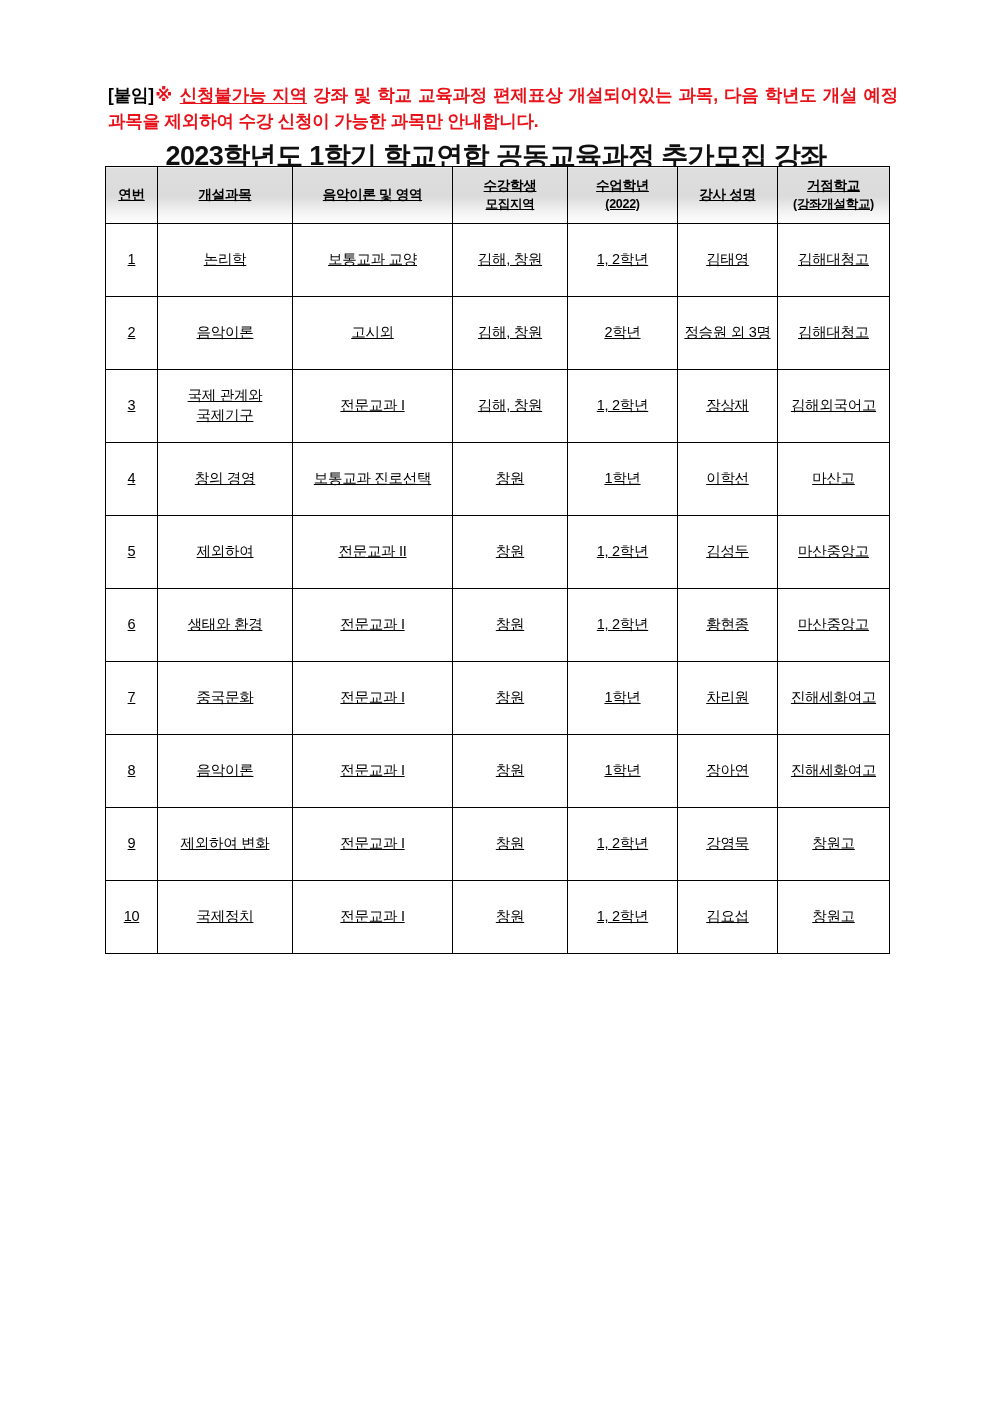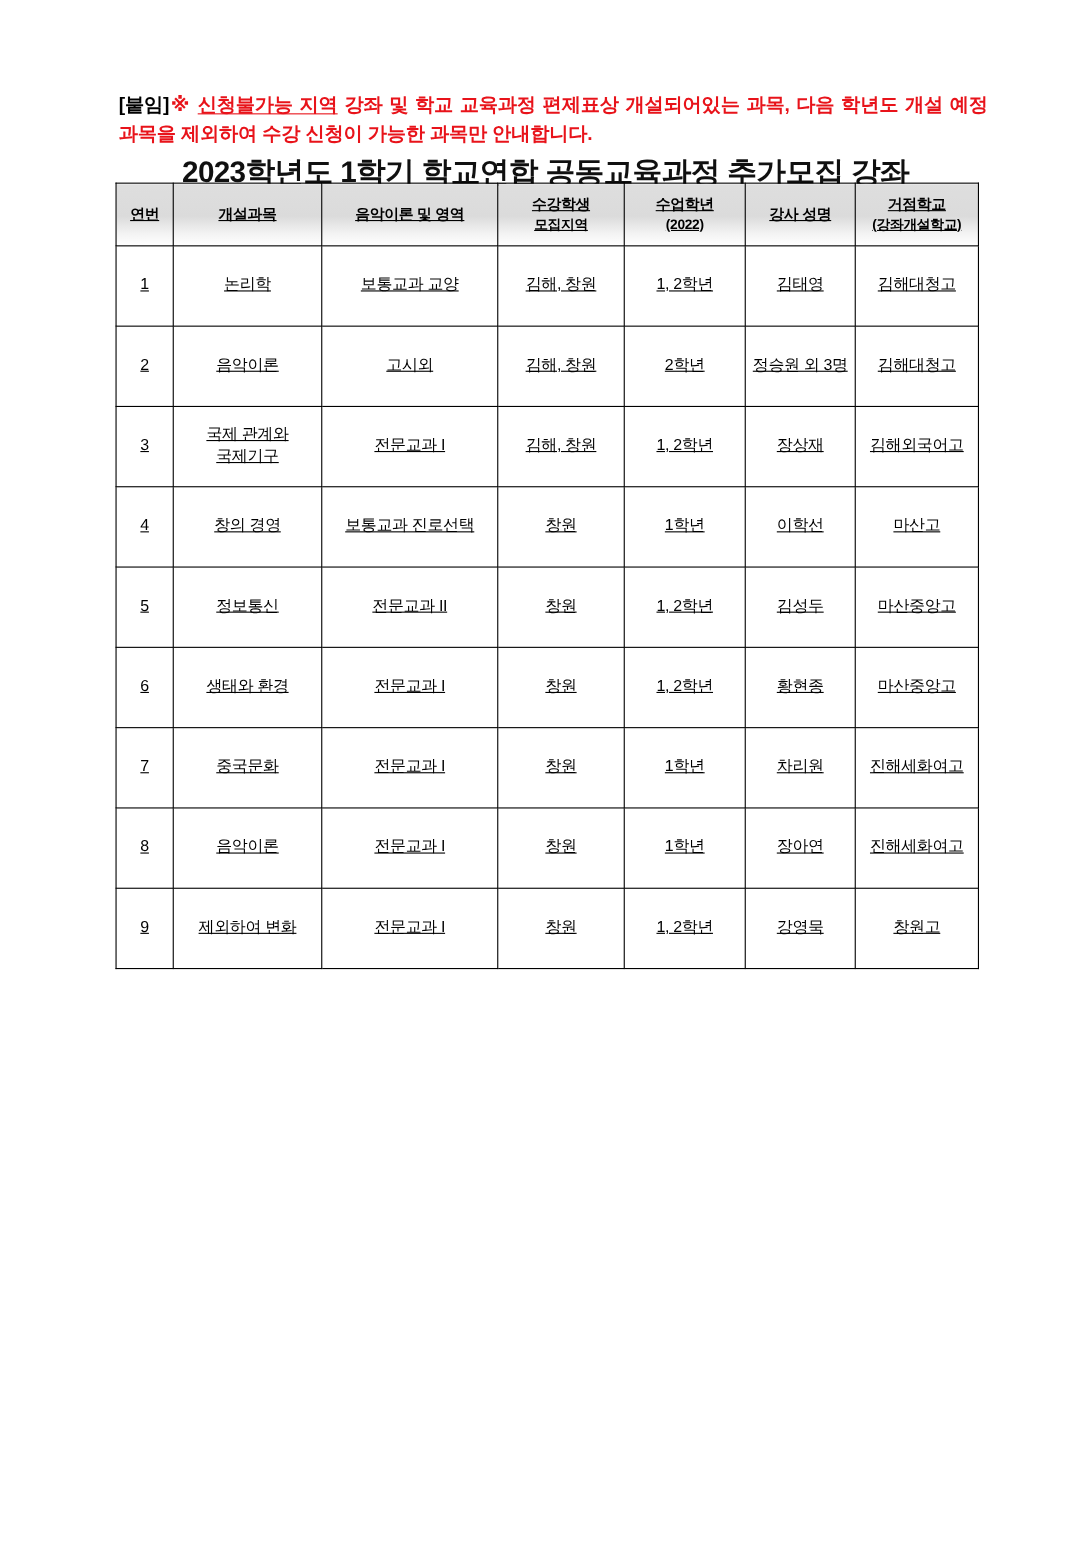--- a/index.html
+++ b/index.html
@@ -204,21 +204,21 @@
             <td>4</td>
             <td>창의 경영</td>
             <td>보통교과 진로선택</td>
             <td>창원</td>
             <td>1학년</td>
             <td>이학선</td>
             <td>마산고</td>
           </tr>
           <tr>
             <td>5</td>
-            <td>정보통신</td>
+            <td>제외하여</td>
             <td>전문교과 II</td>
             <td>창원</td>
             <td>1, 2학년</td>
             <td>김성두</td>
             <td>마산중앙고</td>
           </tr>
           <tr>
             <td>6</td>
             <td>생태와 환경</td>
             <td>전문교과 I</td>
@@ -247,17 +247,26 @@
           </tr>
           <tr>
             <td>9</td>
             <td>제외하여 변화</td>
             <td>전문교과 I</td>
             <td>창원</td>
             <td>1, 2학년</td>
             <td>강영묵</td>
             <td>창원고</td>
           </tr>
+          <tr>
+            <td>10</td>
+            <td>국제정치</td>
+            <td>전문교과 I</td>
+            <td>창원</td>
+            <td>1, 2학년</td>
+            <td>김요섭</td>
+            <td>창원고</td>
+          </tr>
         </tbody>
     </table>
   </div>
 
 </div>
 
 </body></html>

